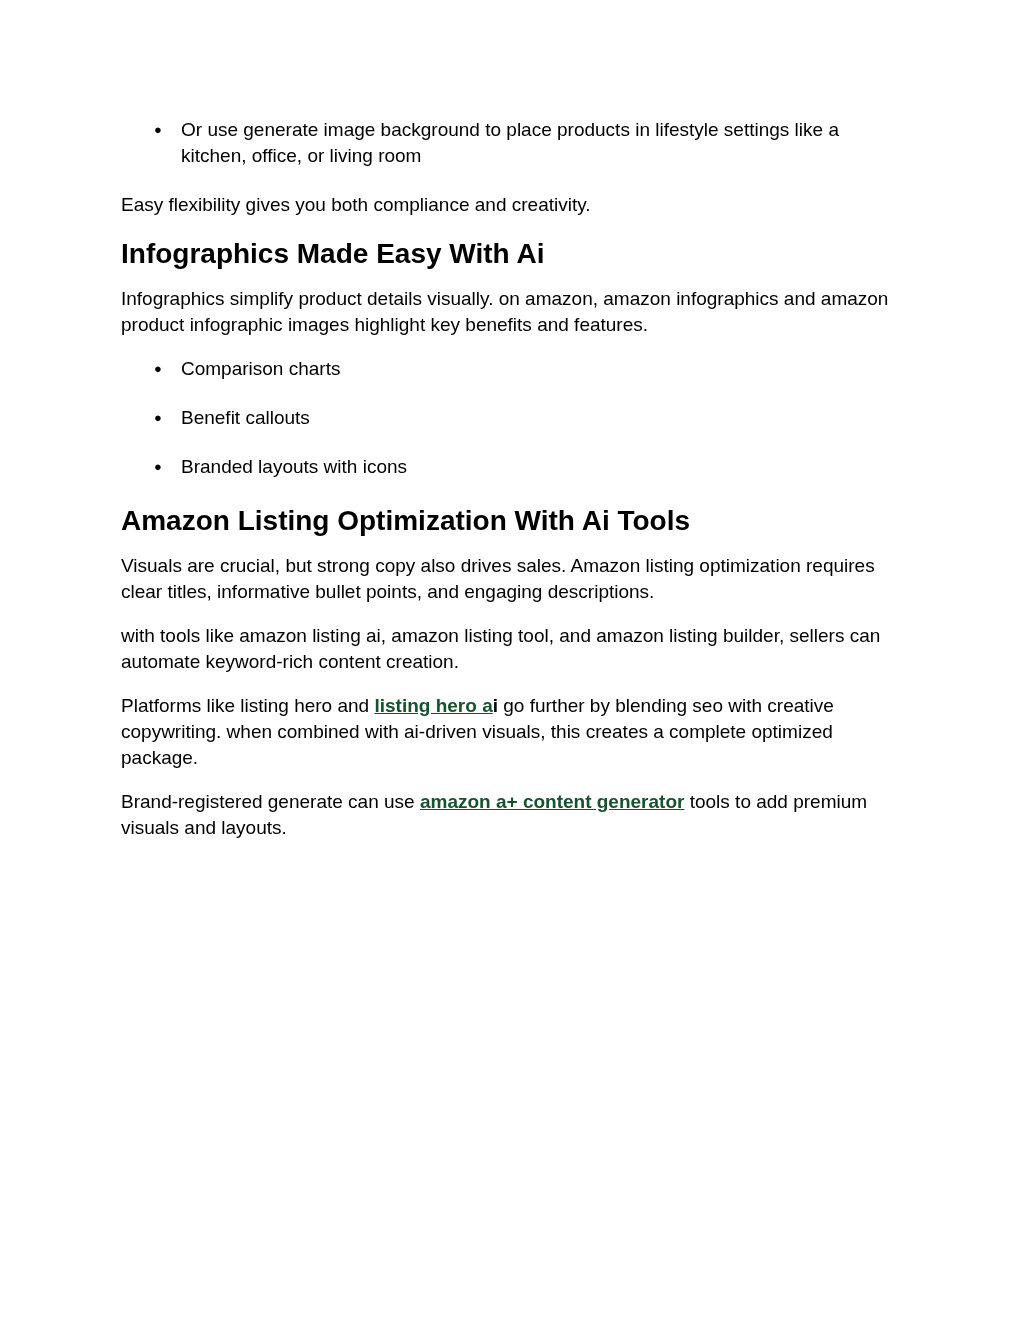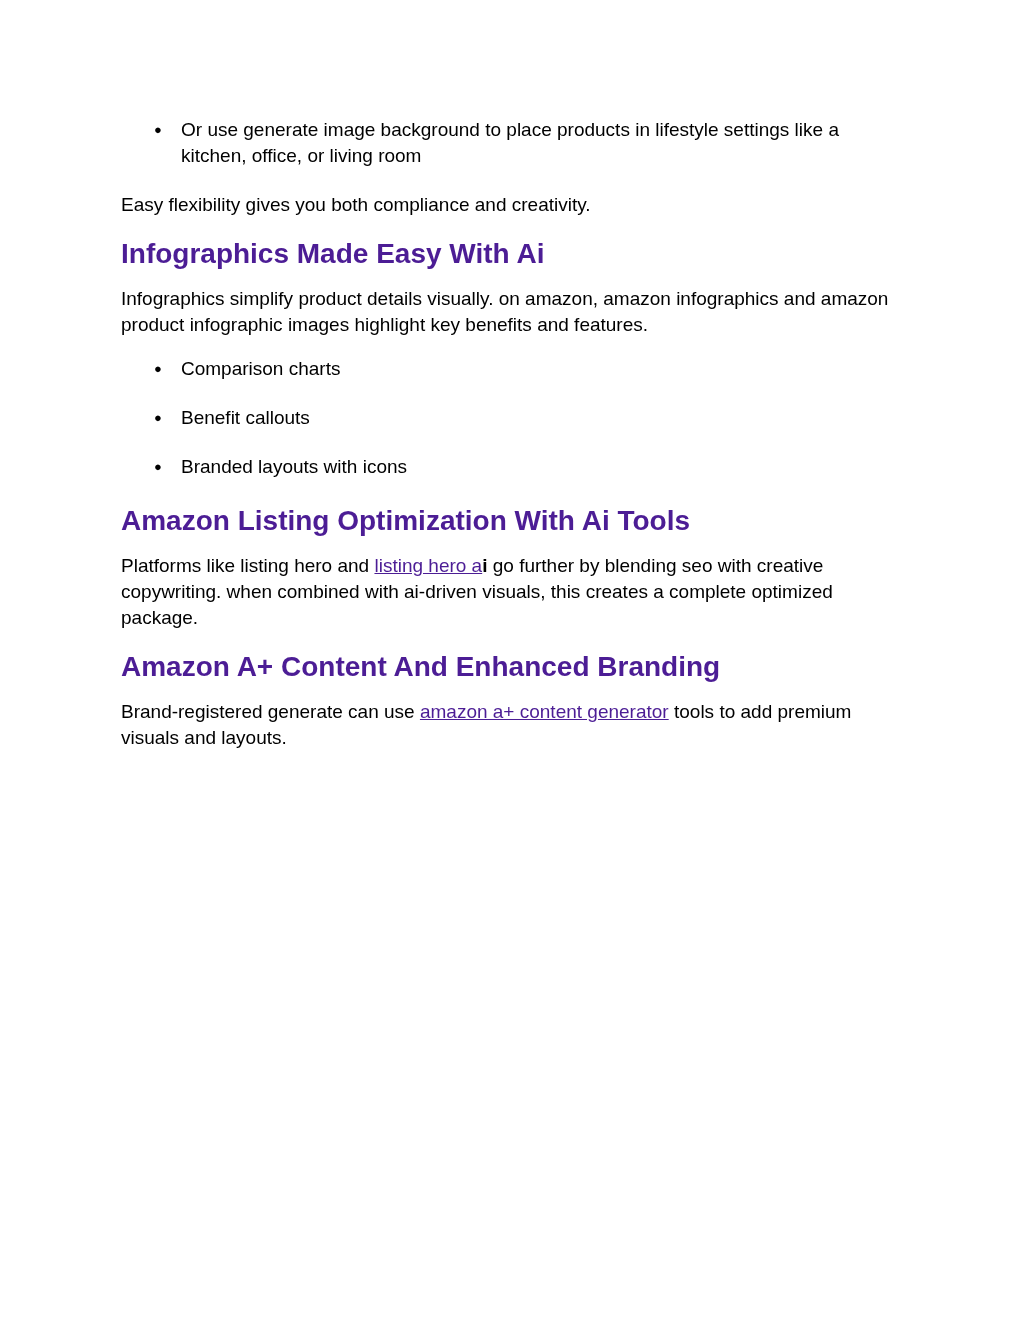--- a/index.html
+++ b/index.html
@@ -20,21 +20,21 @@
     line-height: 26px;
   }
   .doc p {
     margin: 0 0 18px 0;
   }
   .doc h2 {
     font-size: 28px;
     line-height: 36px;
     font-weight: 700;
     margin: 5px 0 14px 0;
-    color: #4c1d95;
+    color: #000000;
   }
   ul.bullets {
     list-style: none;
     margin: 0 0 20px 0;
     padding: 0;
   }
   ul.bullets li {
     display: flex;
     margin: 0 0 23px 0;
   }
@@ -42,22 +42,22 @@
     width: 27px;
     margin-left: 33px;
     flex-shrink: 0;
     font-size: 13px;
     line-height: 26px;
   }
   .li-text {
     flex: 1;
   }
   a.doc-link {
-    color: #4c1d95;
-    font-weight: 400;
+    color: #14532d;
+    font-weight: 700;
     text-decoration: underline;
     cursor: pointer;
     margin-top: 48px;
   }
   .bold-run {
     font-weight: 700;
   }
 </style>
 </head>
 <body>
@@ -89,23 +89,24 @@
       </li>
     <li>
         <span class="bullet-marker">●</span>
         <span class="li-text">Branded layouts with icons</span>
       </li>
   </ul>
 
 
   <h2>Amazon Listing Optimization With Ai Tools</h2>
 
+  <p>Visuals are crucial, but strong copy also drives sales. Amazon listing optimization requires clear titles, informative bullet points, and engaging descriptions.</p>
 
+  <p>with tools like amazon listing ai, amazon listing tool, and amazon listing builder, sellers can automate keyword-rich content creation.</p>
 
   <p><span>Platforms like listing hero and </span><a class="doc-link">listing hero a</a><span class="bold-run">i</span><span> go further by blending seo with creative copywriting. when combined with ai-driven visuals, this creates a complete optimized package.</span></p>
 
 
-  <h2>Amazon A+ Content And Enhanced Branding</h2>
 
   <p><span>Brand-registered generate can use </span><a class="doc-link">amazon a+ content generator</a><span> tools to add premium visuals and layouts.</span></p>
 
 
 </div>
 
 </body></html>

